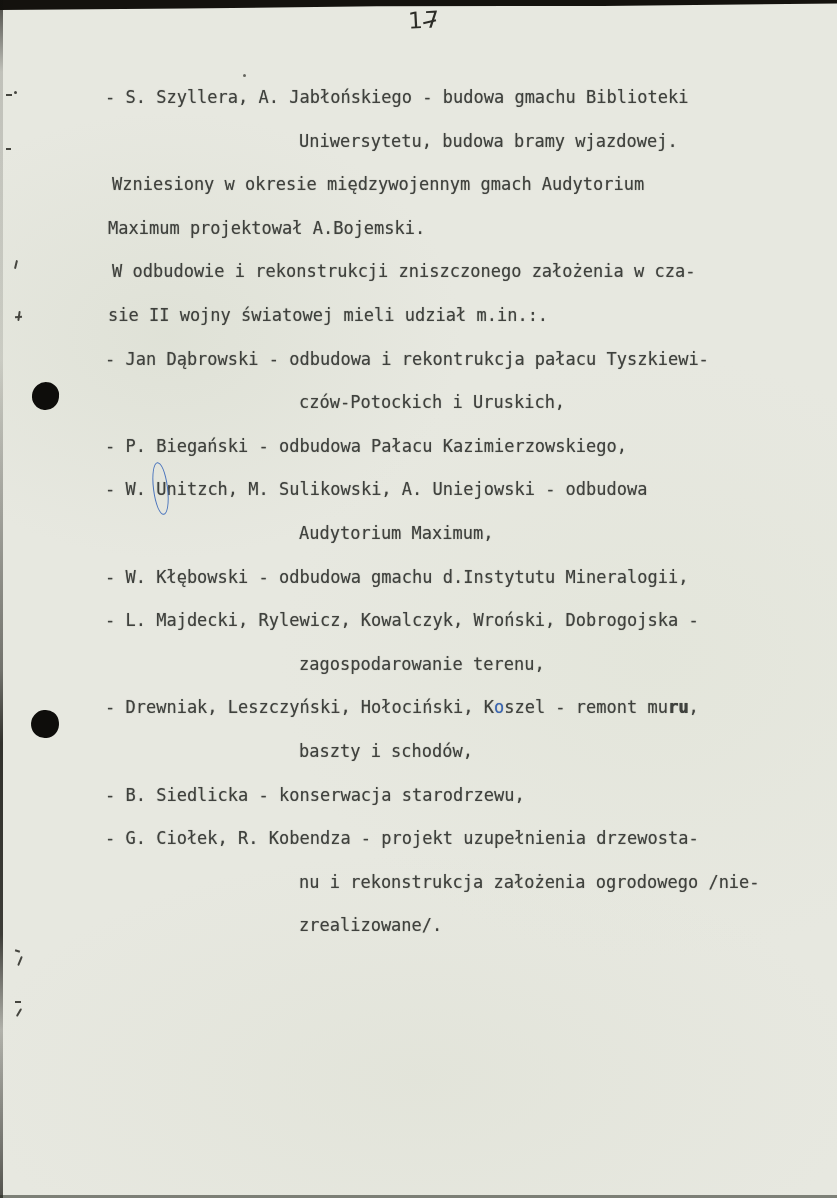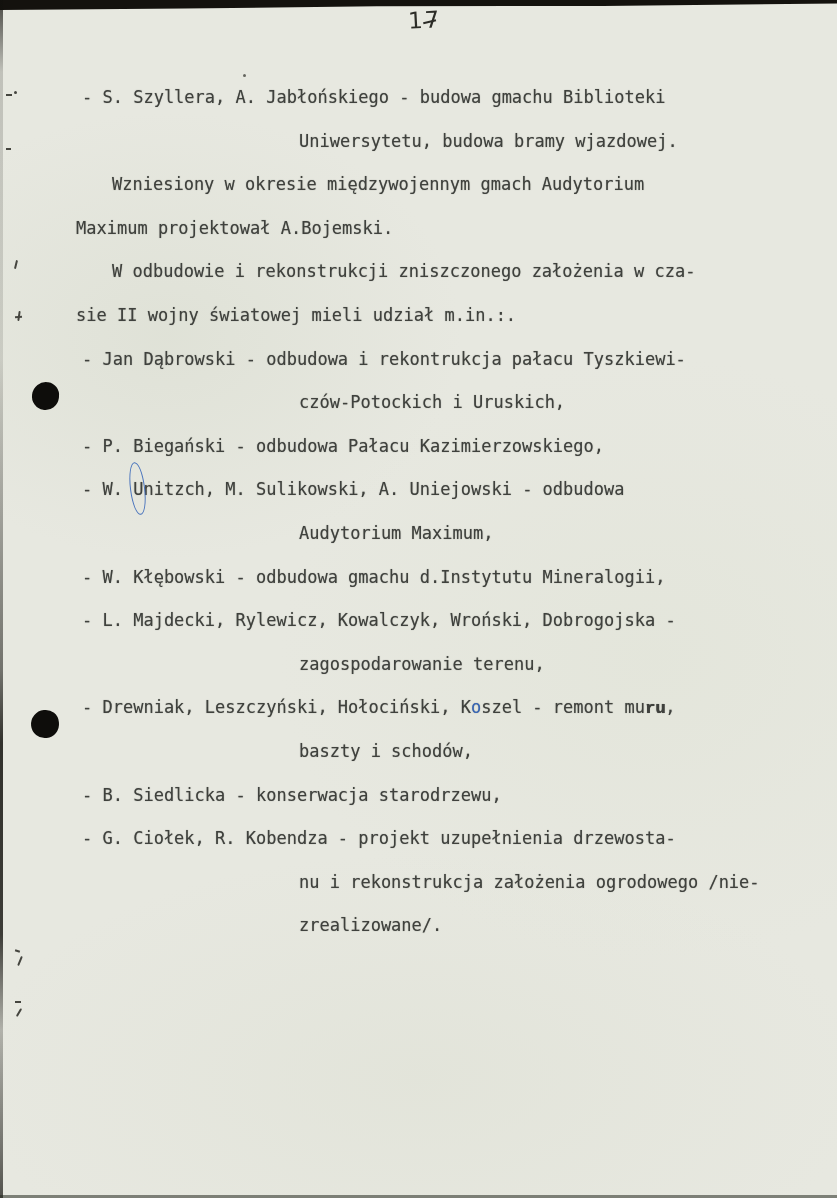--- a/index.html
+++ b/index.html
@@ -49,32 +49,32 @@
     position:absolute;left:15px;top:14px;width:13px;height:1.7px;
     background:#2c2c27;transform:rotate(-10deg);
   }
   .typed{
     position:absolute;left:0;top:76px;width:837px;
     font-size:17px;line-height:43.6px;color:var(--ink);
     text-shadow:0 0 1px rgba(62,64,58,0.55);
     white-space:pre;
   }
   .line{height:43.6px;}
-  .line.base{padding-left:76px;}
+  .line.base{padding-left:108px;}
   .line.para{padding-left:112px;}
-  .line.list{padding-left:82px;}
+  .line.list{padding-left:105px;}
   .line.hang{padding-left:299px;}
   .circled{position:relative;display:inline-block;}
   .circled::after{
     content:"";position:absolute;left:-3px;right:-2px;top:-6px;bottom:-3px;
     border:1.7px solid var(--blue);border-radius:50%;
     transform:rotate(-7deg);opacity:0.9;
   }
   .blue{color:var(--blue);}
-  .overtype{font-weight:bold;text-shadow:0.6px 0 0 currentColor, 0 0 1px rgba(62,64,58,0.6);font-family:Liberation Mono, monospace;}
+  .overtype{font-weight:bold;text-shadow:0.6px 0 0 currentColor, 0 0 1px rgba(62,64,58,0.6);}
   .hole{
     position:absolute;background:#0e0d0b;border-radius:52% 48% 50% 50%;
   }
   .hole-1{left:32px;top:382px;width:27px;height:28px;transform:rotate(8deg);}
   .hole-2{left:31px;top:710px;width:28px;height:28px;transform:rotate(-6deg);}
   .pm{position:absolute;background:#45453f;}
   .pm1{left:6px;top:94px;width:6px;height:2px;}
   .pm1b{left:14px;top:91px;width:3px;height:3px;border-radius:50%;}
   .pm2{left:6px;top:148px;width:5px;height:2px;}
   .pm3{left:15px;top:260px;width:2px;height:9px;transform:rotate(14deg);border-radius:2px;}

